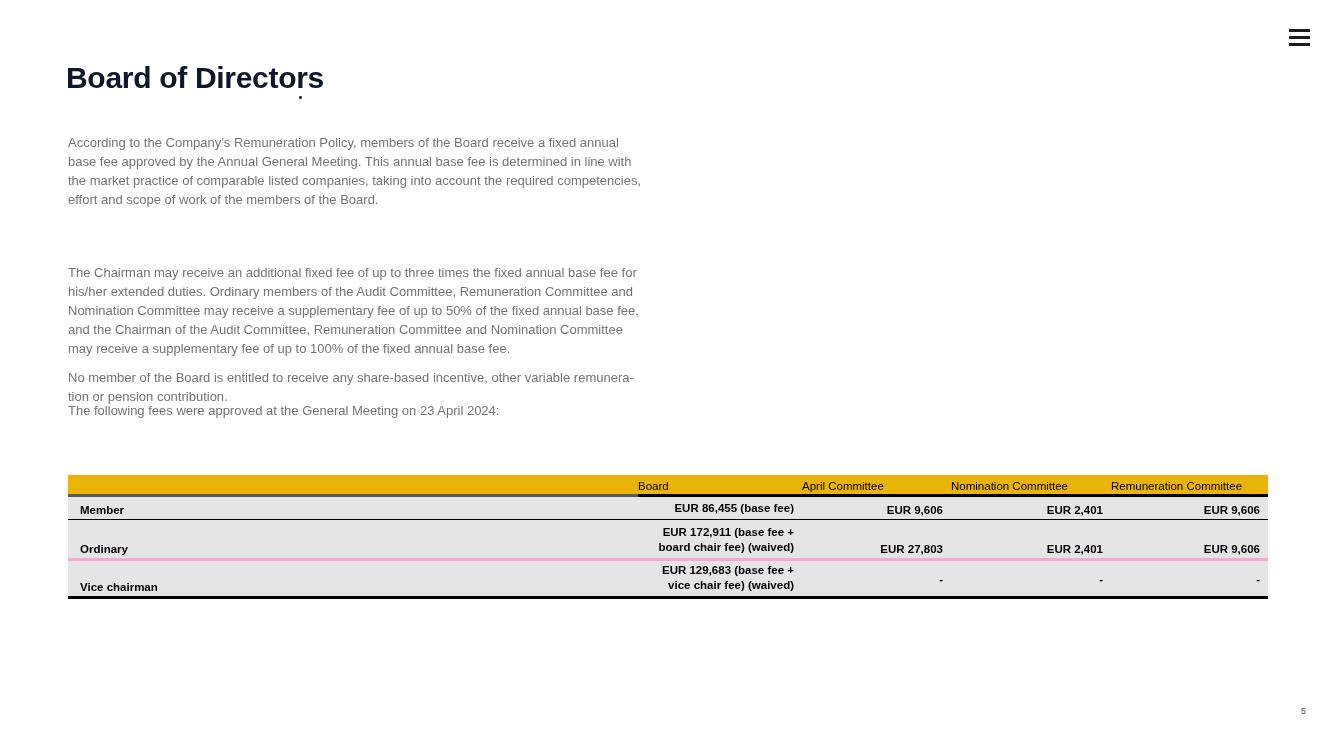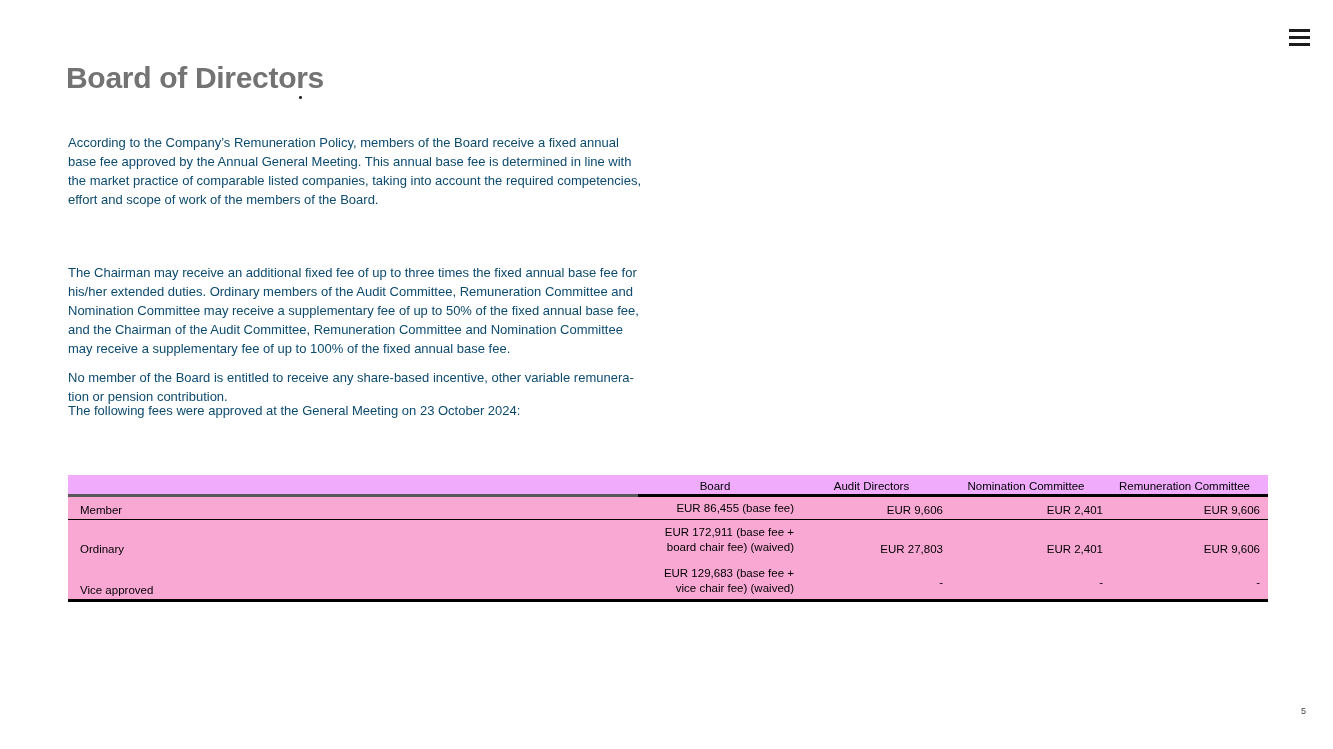--- a/index.html
+++ b/index.html
@@ -32,42 +32,42 @@
   .menu-btn .bar:nth-child(2) { top: 11px; }
   .menu-btn .bar:nth-child(3) { top: 18px; }
 
   
   .page-title {
     position: absolute;
     left: 66px;
     top: 61px;
     font-size: 30px;
     letter-spacing: -0.3px;
-    color: #737373;
+    color: #0f172a;
     white-space: nowrap;
   }
   .title-dot {
     position: absolute;
     left: 299px;
     top: 96px;
     width: 2.5px;
     height: 2.5px;
     border-radius: 50%;
     background: #2a2a2a;
   }
 
   
   .para {
     position: absolute;
     left: 68px;
     width: 625px;
     font-size: 13px;
     line-height: 19px;
     white-space: pre-line;
-    color: #0c4a6e;
+    color: #737373;
   }
   .p1 { top: 133px; }
   .p2 { top: 263px; }
   .p3 { top: 368px; }
   .p4 { top: 401px; }
 
   
   table.fees {
     position: absolute;
     left: 68px;
@@ -78,49 +78,50 @@
     font-size: 11.5px;
     color: #000000;
   }
   table.fees col.c0 { width: 570px; }
   table.fees col.c1 { width: 164px; }
   table.fees col.c2 { width: 149px; }
   table.fees col.c3 { width: 160px; }
   table.fees col.c4 { width: 157px; }
 
   table.fees thead th {
-    background: #f0abfc;
+    background: #eab308;
     height: 17px;
     vertical-align: bottom;
     padding: 0 10px 2px 0;
-    text-align: center;
+    text-align: left;
     font-weight: normal;
     border-bottom: 3px solid #000000;
   }
   table.fees thead th.first {
     border-bottom-color: #595959;
   }
 
   table.fees tbody td {
     vertical-align: bottom;
     padding: 0 8px 3px 0;
     text-align: right;
-    background: #f9a8d4;
+    background: #e5e5e5;
+    font-weight: bold;
   }
   table.fees tbody td.label {
     text-align: left;
     padding-left: 12px;
     padding-right: 0;
   }
   table.fees tbody td.board {
     white-space: pre-line;
     line-height: 15px;
   }
   table.fees tr.r0 td { height: 19px; border-bottom: 1px solid #000000; }
-  table.fees tr.r1 td { height: 35px; border-bottom: 6px solid #f9a8d4; margin-top: 41px; }
+  table.fees tr.r1 td { height: 35px; border-bottom: 3px solid #f9a8d4; margin-top: 41px; }
   table.fees tr.r2 td { height: 32px; border-bottom: 3px solid #000000; }
   table.fees td.mid { vertical-align: middle; padding-bottom: 0; }
 
   
   .page-number {
     position: absolute;
     left: 1301px;
     top: 706px;
     font-size: 9px;
     color: #3f3f3f;
@@ -142,35 +143,35 @@
 base fee approved by the Annual General Meeting. This annual base fee is determined in line with
 the market practice of comparable listed companies, taking into account the required competencies,
 effort and scope of work of the members of the Board.</p>
 <p class="para p2">The Chairman may receive an additional fixed fee of up to three times the fixed annual base fee for
 his/her extended duties. Ordinary members of the Audit Committee, Remuneration Committee and
 Nomination Committee may receive a supplementary fee of up to 50% of the fixed annual base fee,
 and the Chairman of the Audit Committee, Remuneration Committee and Nomination Committee
 may receive a supplementary fee of up to 100% of the fixed annual base fee.</p>
 <p class="para p3">No member of the Board is entitled to receive any share-based incentive, other variable remunera-
 tion or pension contribution.</p>
-<p class="para p4">The following fees were approved at the General Meeting on 23 October 2024:</p>
+<p class="para p4">The following fees were approved at the General Meeting on 23 April 2024:</p>
 
 <table class="fees">
   <colgroup>
     <col class="c0">
       <col class="c1">
       <col class="c2">
       <col class="c3">
       <col class="c4">
   </colgroup>
   <thead>
     <tr>
       <th class="first"></th>
       <th>Board</th>
-      <th>Audit Directors</th>
+      <th>April Committee</th>
       <th>Nomination Committee</th>
       <th>Remuneration Committee</th>
     </tr>
   </thead>
   <tbody>
     <tr class="r0">
       <td class="label">Member</td>
       <td class="board">EUR 86,455 (base fee)</td>
       <td>EUR 9,606</td>
       <td>EUR 2,401</td>
@@ -178,21 +179,21 @@
     </tr>
     <tr class="r1">
       <td class="label">Ordinary</td>
       <td class="board">EUR 172,911 (base fee +
 board chair fee) (waived)</td>
       <td>EUR 27,803</td>
       <td>EUR 2,401</td>
       <td>EUR 9,606</td>
     </tr>
     <tr class="r2">
-      <td class="label">Vice approved</td>
+      <td class="label">Vice chairman</td>
       <td class="board">EUR 129,683 (base fee +
 vice chair fee) (waived)</td>
       <td class="mid">-</td>
       <td class="mid">-</td>
       <td class="mid">-</td>
     </tr>
   </tbody>
 </table>
 
 <div class="page-number">5</div>

